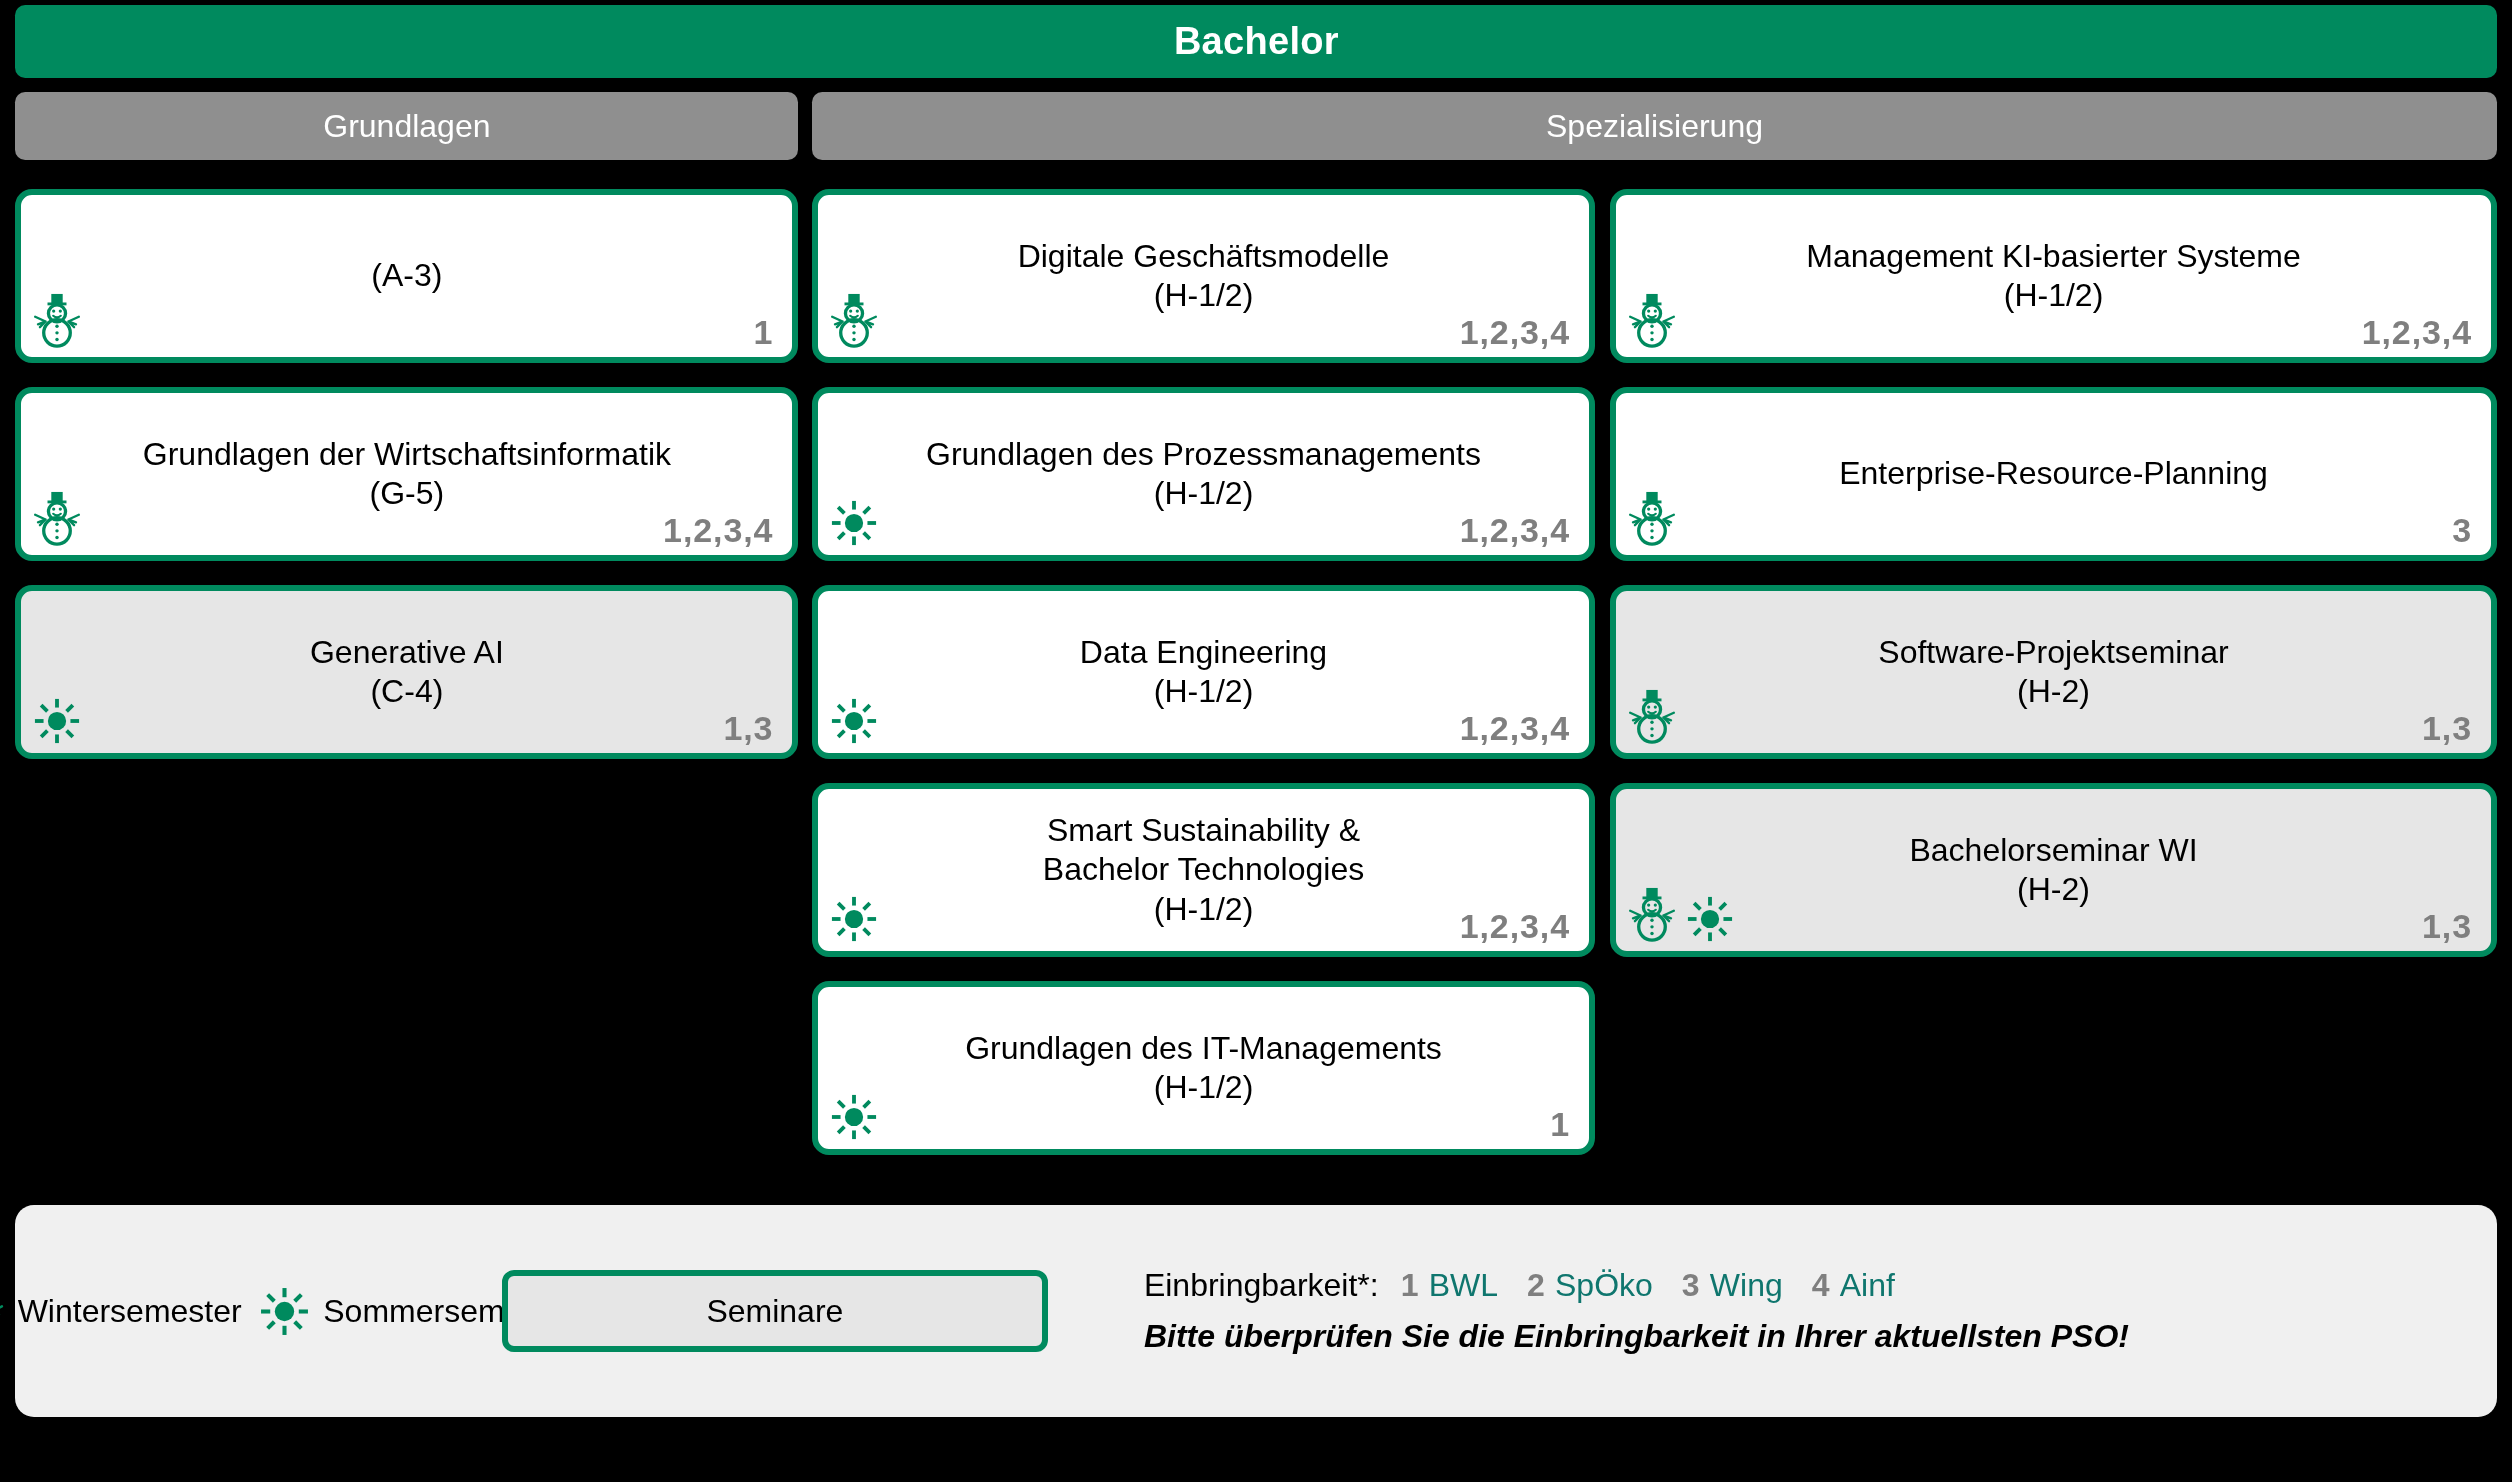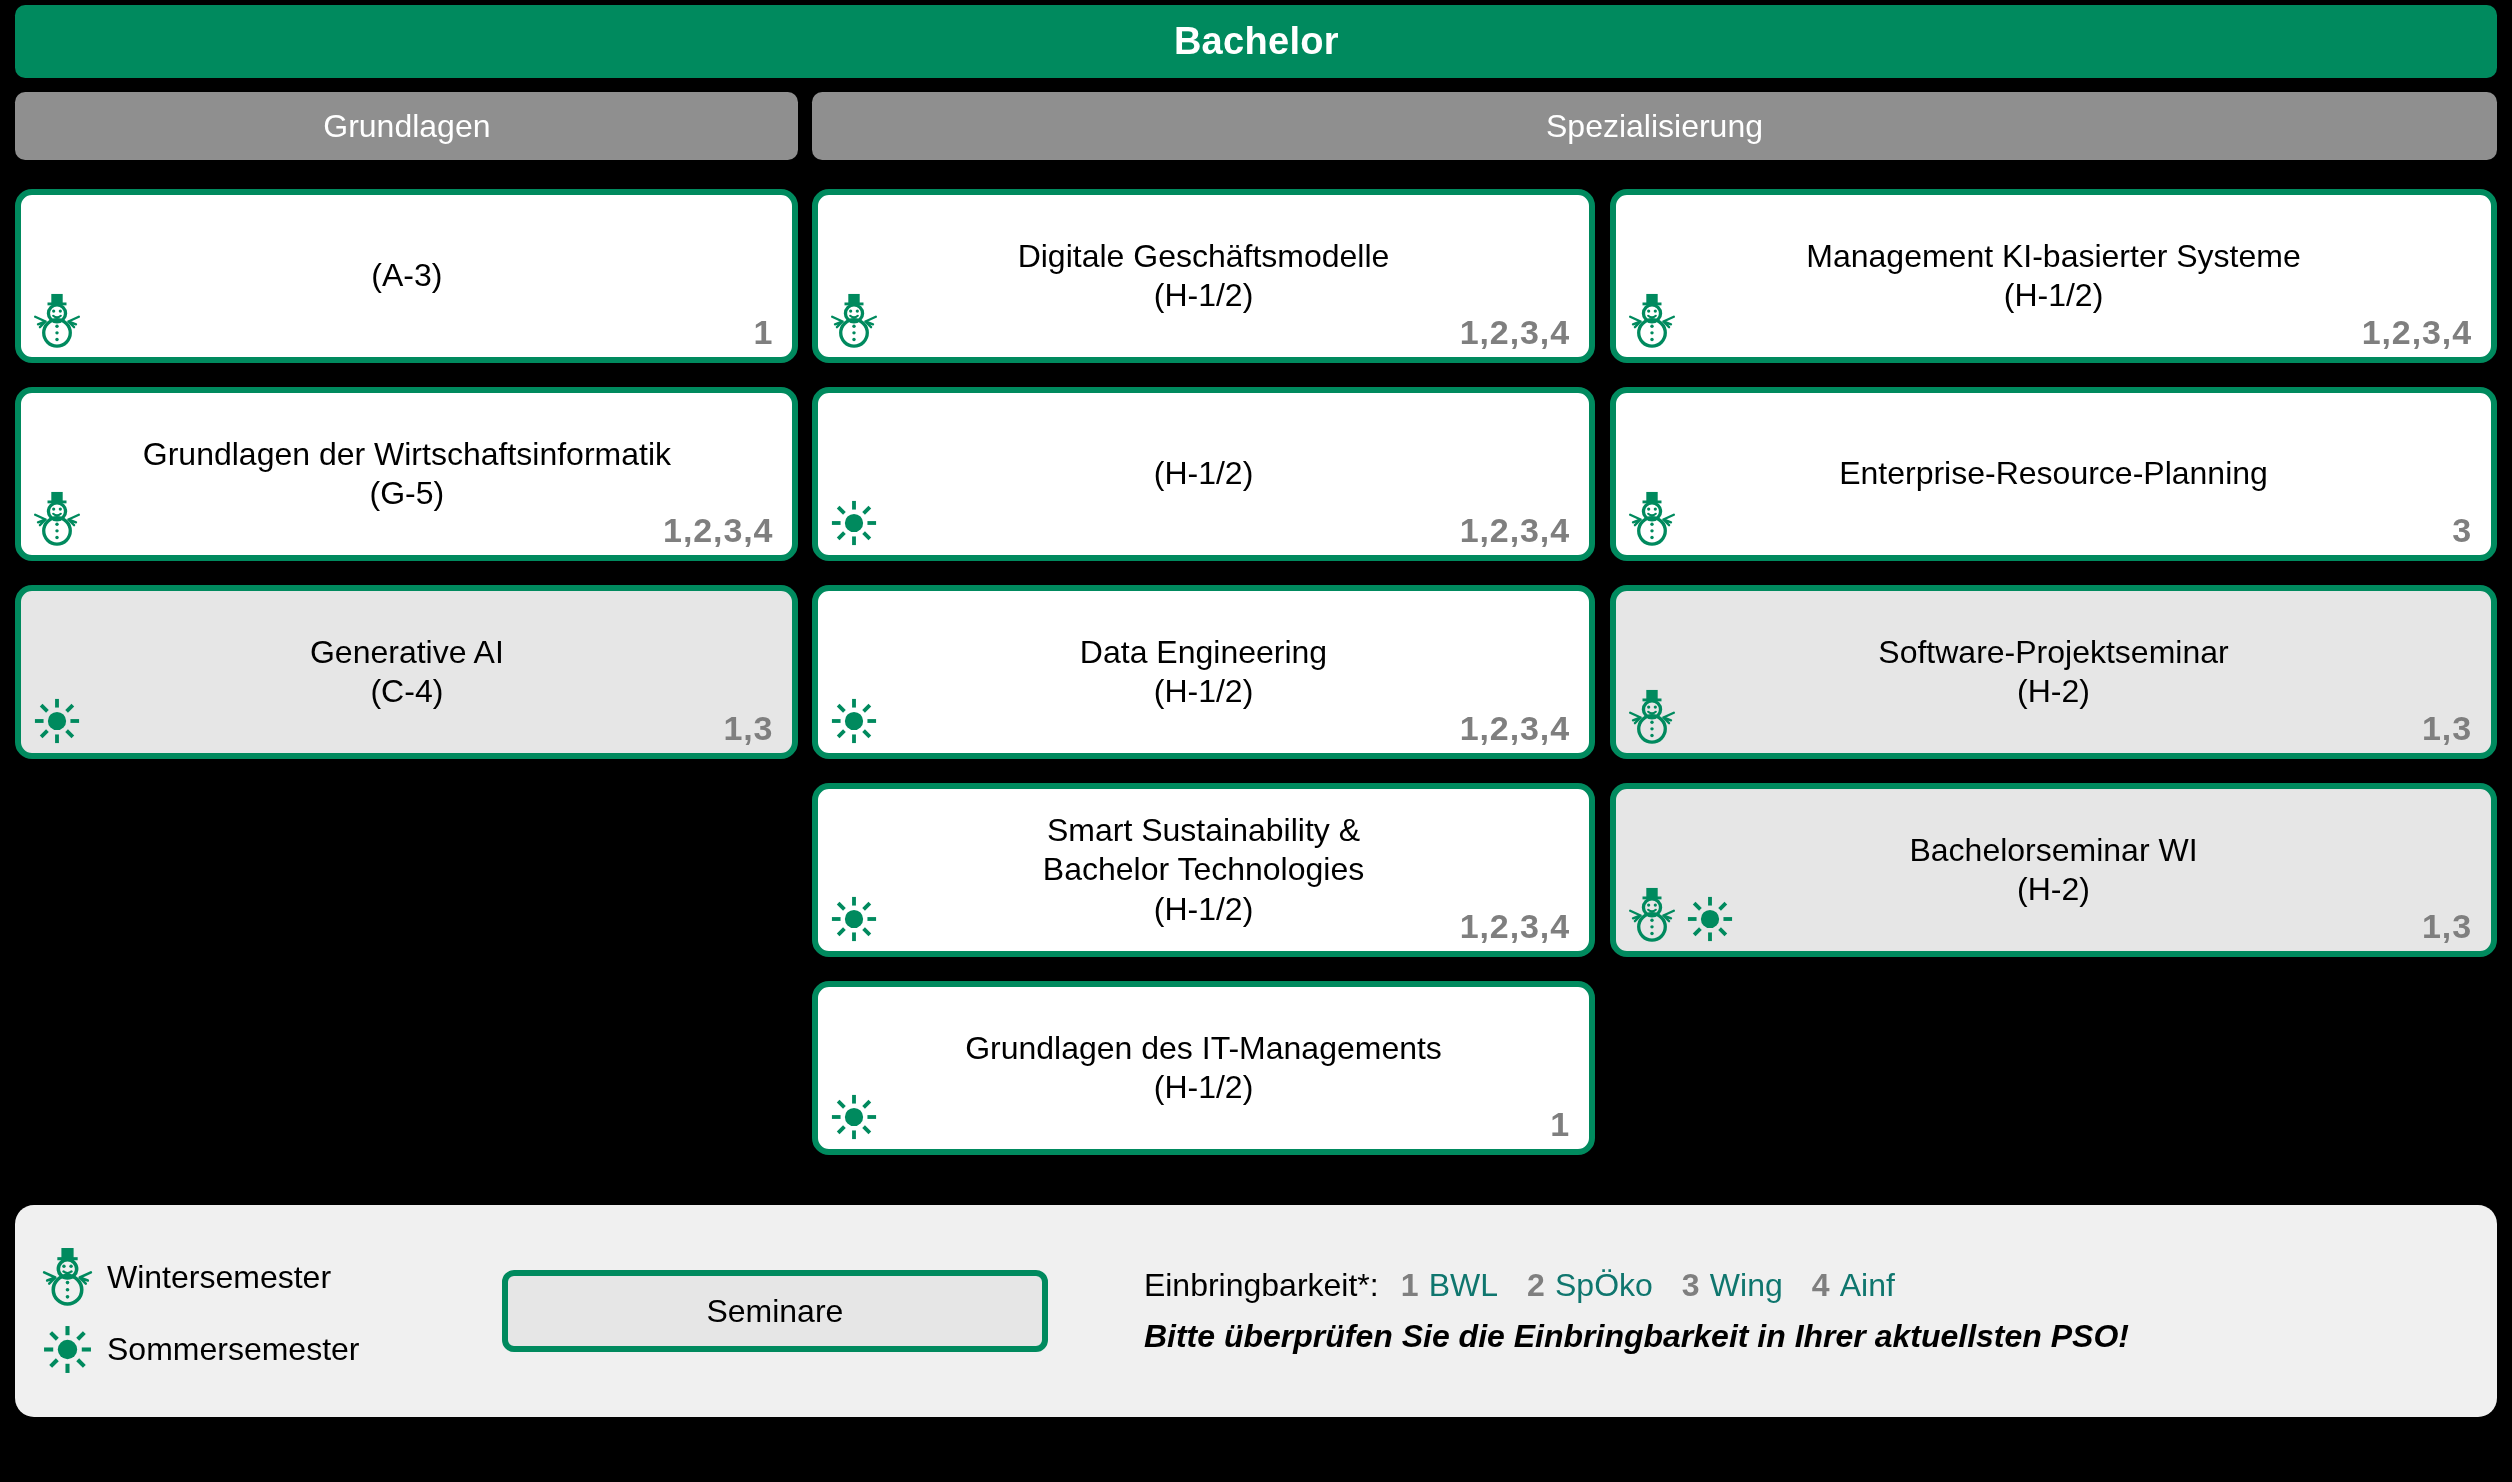--- a/index.html
+++ b/index.html
@@ -108,23 +108,23 @@
     position: absolute;
     left: 15.4px; top: 1205px;
     width: 2482px; height: 212px;
     background: #F0F0F0;
     border-radius: 19px;
     display: flex;
     align-items: center;
   }
   .legend-block {
     width: 478px;
-    padding-left: 27px;
+    padding-left: 20px;
     display: flex;
-    flex-direction: column;
+    flex-direction: row;
     justify-content: center;
     gap: 17px;
   }
   .legend-row {
     display: flex; align-items: center; gap: 13.6px;
   }
   .legend-label {
     font-size: 32px; color: #000000;
   }
   .seminare-btn {
@@ -270,20 +270,21 @@
     <circle cx="50" cy="98" r="3.6" fill="#008A5E"></circle>
     <path d="M26 60 L4 50 M26 60 L10 66 M26 60 L14 72" fill="none" stroke="#008A5E" stroke-width="5" stroke-linecap="round"></path>
     <path d="M74 60 L96 50 M74 60 L90 66 M74 60 L86 72" fill="none" stroke="#008A5E" stroke-width="5" stroke-linecap="round"></path>
   </svg>
           </span>
         </div>
         <div class="card-nums">1,2,3,4</div>
       </div>
       <div class="card">
         <div class="card-text">
+          <div class="card-title">Grundlagen des Prozessmanagements</div>
           <div class="card-code">(H-1/2)</div>
         </div>
         <div class="card-icons">
           <span>
             <svg class="icon-svg" width="48" height="48" viewBox="0 0 100 100">
     <circle cx="50" cy="50" r="19" fill="#008A5E"></circle>
     <g stroke="#008A5E" stroke-width="8" stroke-linecap="butt">
       <line x1="50" y1="4" x2="50" y2="22"></line>
       <line x1="50" y1="78" x2="50" y2="96"></line>
       <line x1="4" y1="50" x2="22" y2="50"></line>

